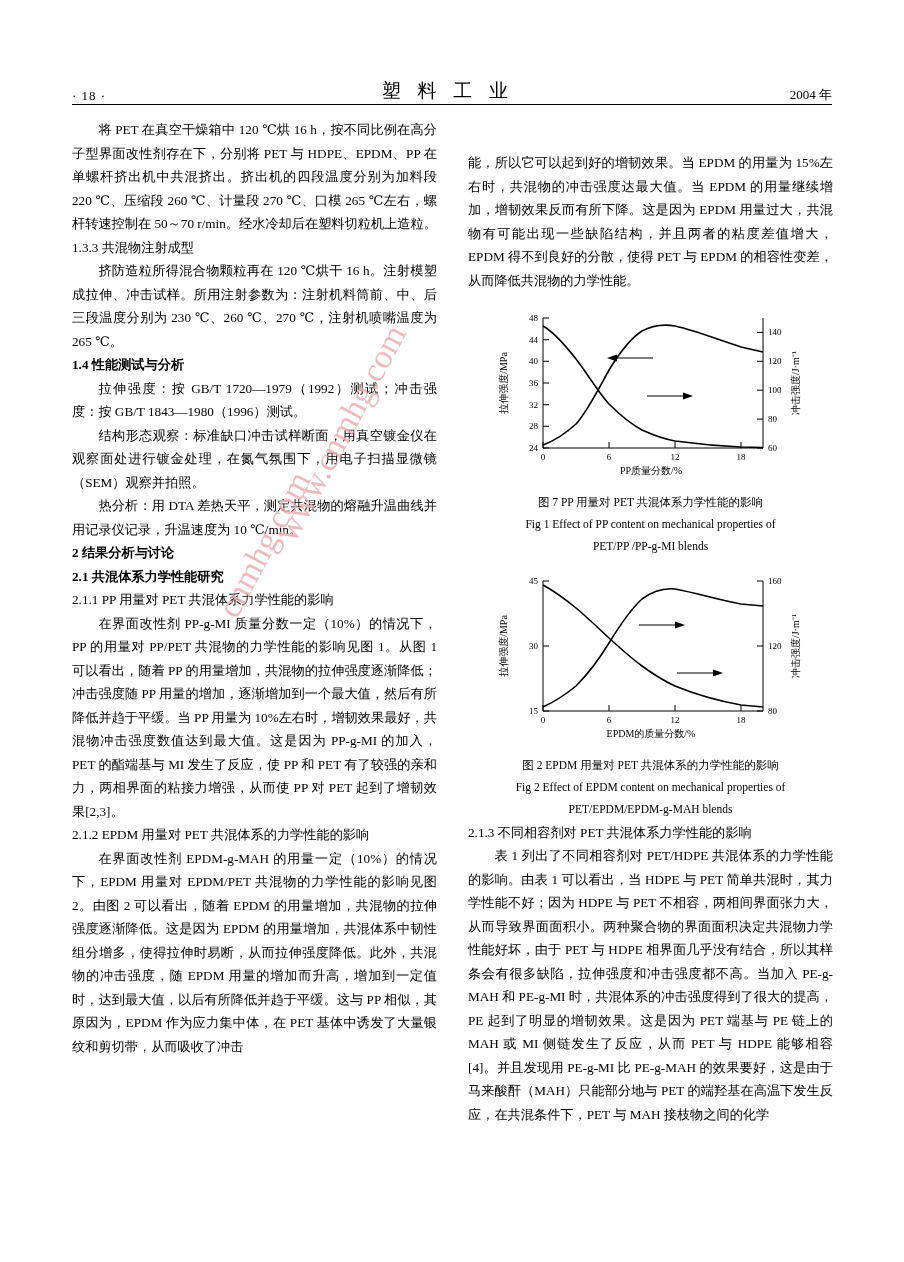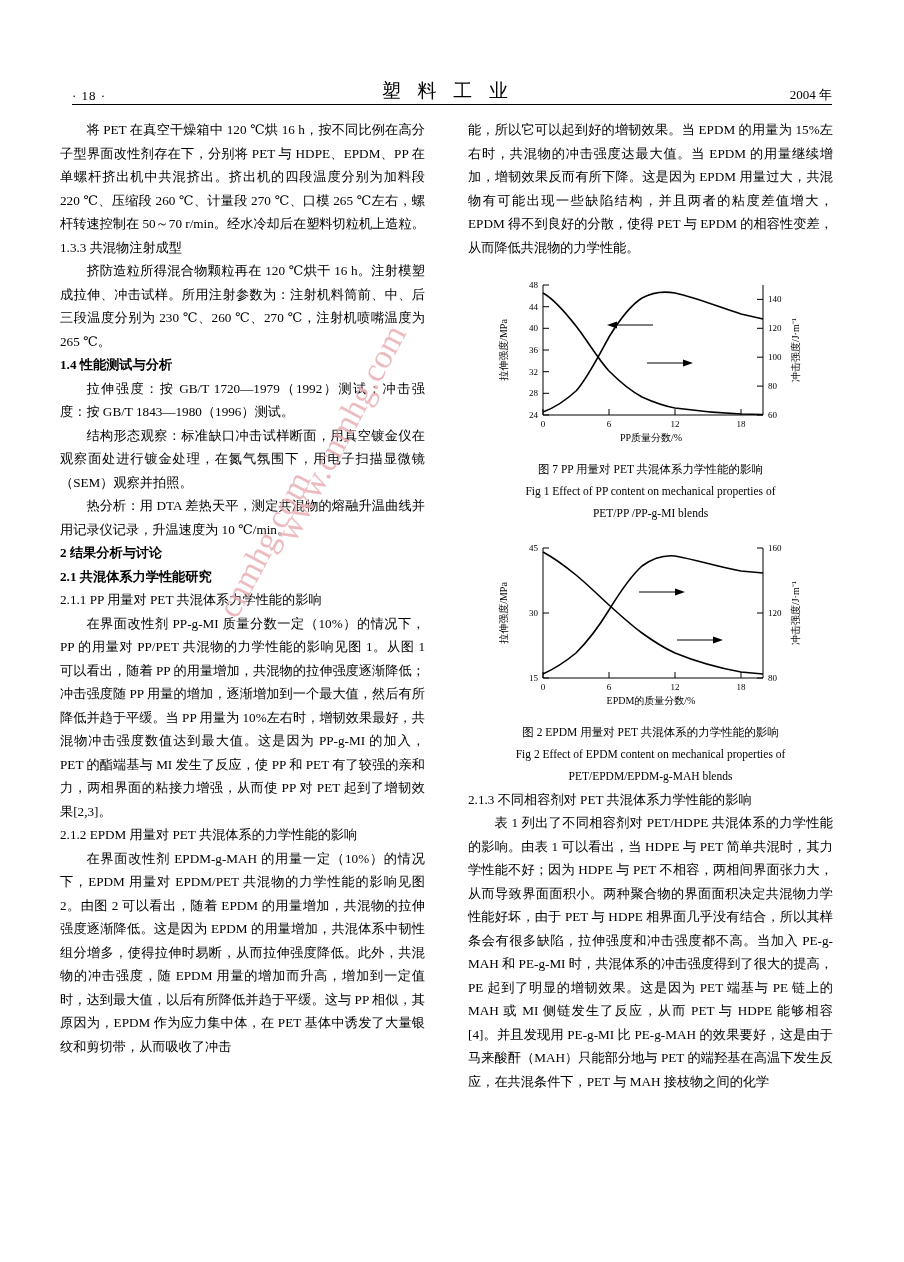--- a/index.html
+++ b/index.html
@@ -56,28 +56,28 @@
   }
   
   .col {
     position: absolute;
     top: 118px;
     width: 365px;
     font-size: 13.2px;
     line-height: 1.78;
     text-align: justify;
   }
-  .col.left { left: 60px; }
+  .col.left { left: 72px; }
   .col.right { left: 468px; }
 
   p {
     margin: 0;
     text-indent: 2em;
   }
-  p.noindent { text-indent: 0; }
+  p.noindent { text-indent: 0; margin-top: 33px; }
   .sec-h {
     margin: 0;
     font-weight: bold;
     text-indent: 0;
   }
   .sec-h.lvl3 {
     font-weight: normal;
   }
   
   .figure {

